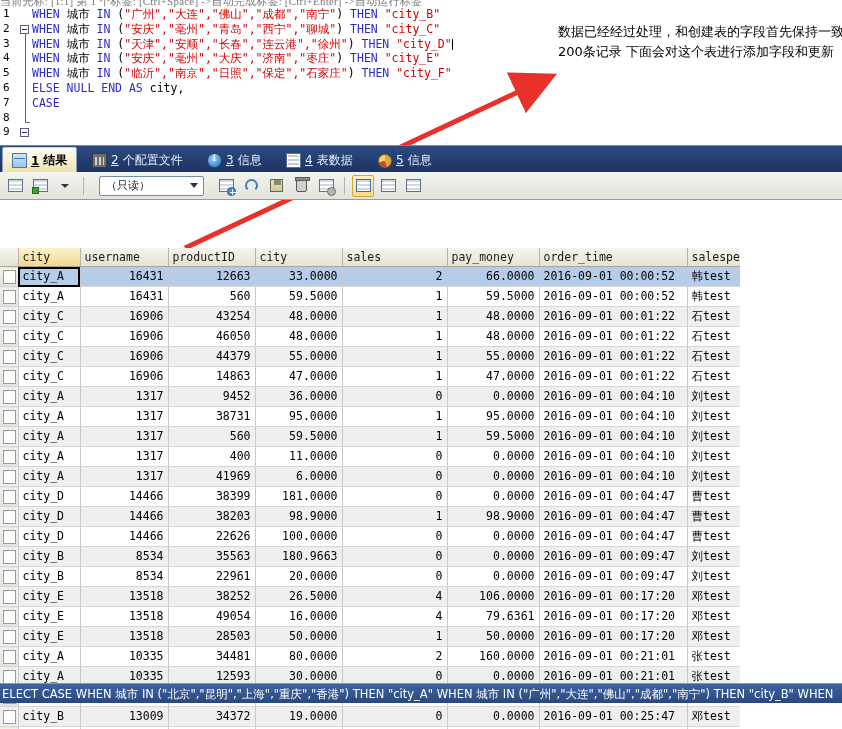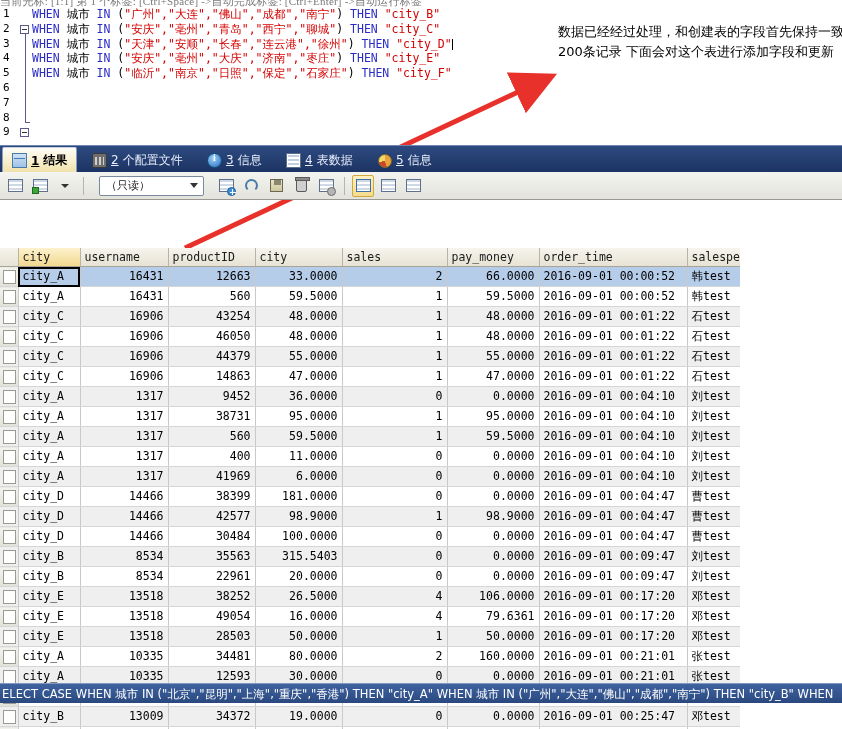--- a/index.html
+++ b/index.html
@@ -236,20 +236,22 @@
         <div class="fold-foot" style="top: 114.6px;"></div>
         <div class="fold-box" style="top: 121.4px;"></div>
         <div class="fold-rail" style="top: 25.8px; height: 88.8px;"></div>
       </div>
     <div class="code" id="codearea">
         <div class="code-line"><span class="kw"> WHEN </span><span class="cn">城市</span><span class="kw"> IN </span><span class="pl">(</span><span class="str">"广州","大连","佛山","成都","南宁"</span><span class="pl">)</span><span class="kw"> THEN </span><span class="str">"city_B"</span></div>
         <div class="code-line"><span class="kw"> WHEN </span><span class="cn">城市</span><span class="kw"> IN </span><span class="pl">(</span><span class="str">"安庆","亳州","青岛","西宁","聊城"</span><span class="pl">)</span><span class="kw"> THEN </span><span class="str">"city_C"</span></div>
         <div class="code-line"><span class="kw"> WHEN </span><span class="cn">城市</span><span class="kw"> IN </span><span class="pl">(</span><span class="str">"天津","安顺","长春","连云港","徐州"</span><span class="pl">)</span><span class="kw"> THEN </span><span class="str">"city_D"</span><span class="caret"></span></div>
         <div class="code-line"><span class="kw"> WHEN </span><span class="cn">城市</span><span class="kw"> IN </span><span class="pl">(</span><span class="str">"安庆","亳州","大庆","济南","枣庄"</span><span class="pl">)</span><span class="kw"> THEN </span><span class="str">"city_E"</span></div>
         <div class="code-line"><span class="kw"> WHEN </span><span class="cn">城市</span><span class="kw"> IN </span><span class="pl">(</span><span class="str">"临沂","南京","日照","保定","石家庄"</span><span class="pl">)</span><span class="kw"> THEN </span><span class="str">"city_F"</span></div>
+        <div class="code-line"><span class="kw">ELSE NULL END AS </span><span class="pl">city,</span></div>
+        <div class="code-line"><span class="kw">CASE</span></div>
       </div>
   </div>
 
   <div class="annotation">数据已经经过处理，和创建表的字段首先保持一致 200条记录 下面会对这个表进行添加字段和更新</div>
 
   <svg class="arrow-svg" width="842" height="260">
     <defs>
       <marker id="ah" markerWidth="9" markerHeight="9" refX="7" refY="4.5" orient="auto">
         <polygon points="0,0 9,4.5 0,9" fill="#e8312a"></polygon>
       </marker>
@@ -500,46 +502,46 @@
             <td class="num">0</td>
             <td class="num">0.0000</td>
             <td>2016-09-01 00:04:47</td>
             <td>曹test</td>
             <td class="grid-filler"></td>
           </tr>
           <tr class="alt">
             <td class="sel-col"></td>
             <td>city_D</td>
             <td class="num">14466</td>
-            <td class="num">42577</td>
+            <td class="num">38203</td>
             <td class="num">98.9000</td>
             <td class="num">1</td>
             <td class="num">98.9000</td>
             <td>2016-09-01 00:04:47</td>
             <td>曹test</td>
             <td class="grid-filler"></td>
           </tr>
           <tr class="">
             <td class="sel-col"></td>
             <td>city_D</td>
             <td class="num">14466</td>
-            <td class="num">30484</td>
+            <td class="num">22626</td>
             <td class="num">100.0000</td>
             <td class="num">0</td>
             <td class="num">0.0000</td>
             <td>2016-09-01 00:04:47</td>
             <td>曹test</td>
             <td class="grid-filler"></td>
           </tr>
           <tr class="alt">
             <td class="sel-col"></td>
             <td>city_B</td>
             <td class="num">8534</td>
             <td class="num">35563</td>
-            <td class="num">315.5403</td>
+            <td class="num">180.9663</td>
             <td class="num">0</td>
             <td class="num">0.0000</td>
             <td>2016-09-01 00:09:47</td>
             <td>刘test</td>
             <td class="grid-filler"></td>
           </tr>
           <tr class="">
             <td class="sel-col"></td>
             <td>city_B</td>
             <td class="num">8534</td>

